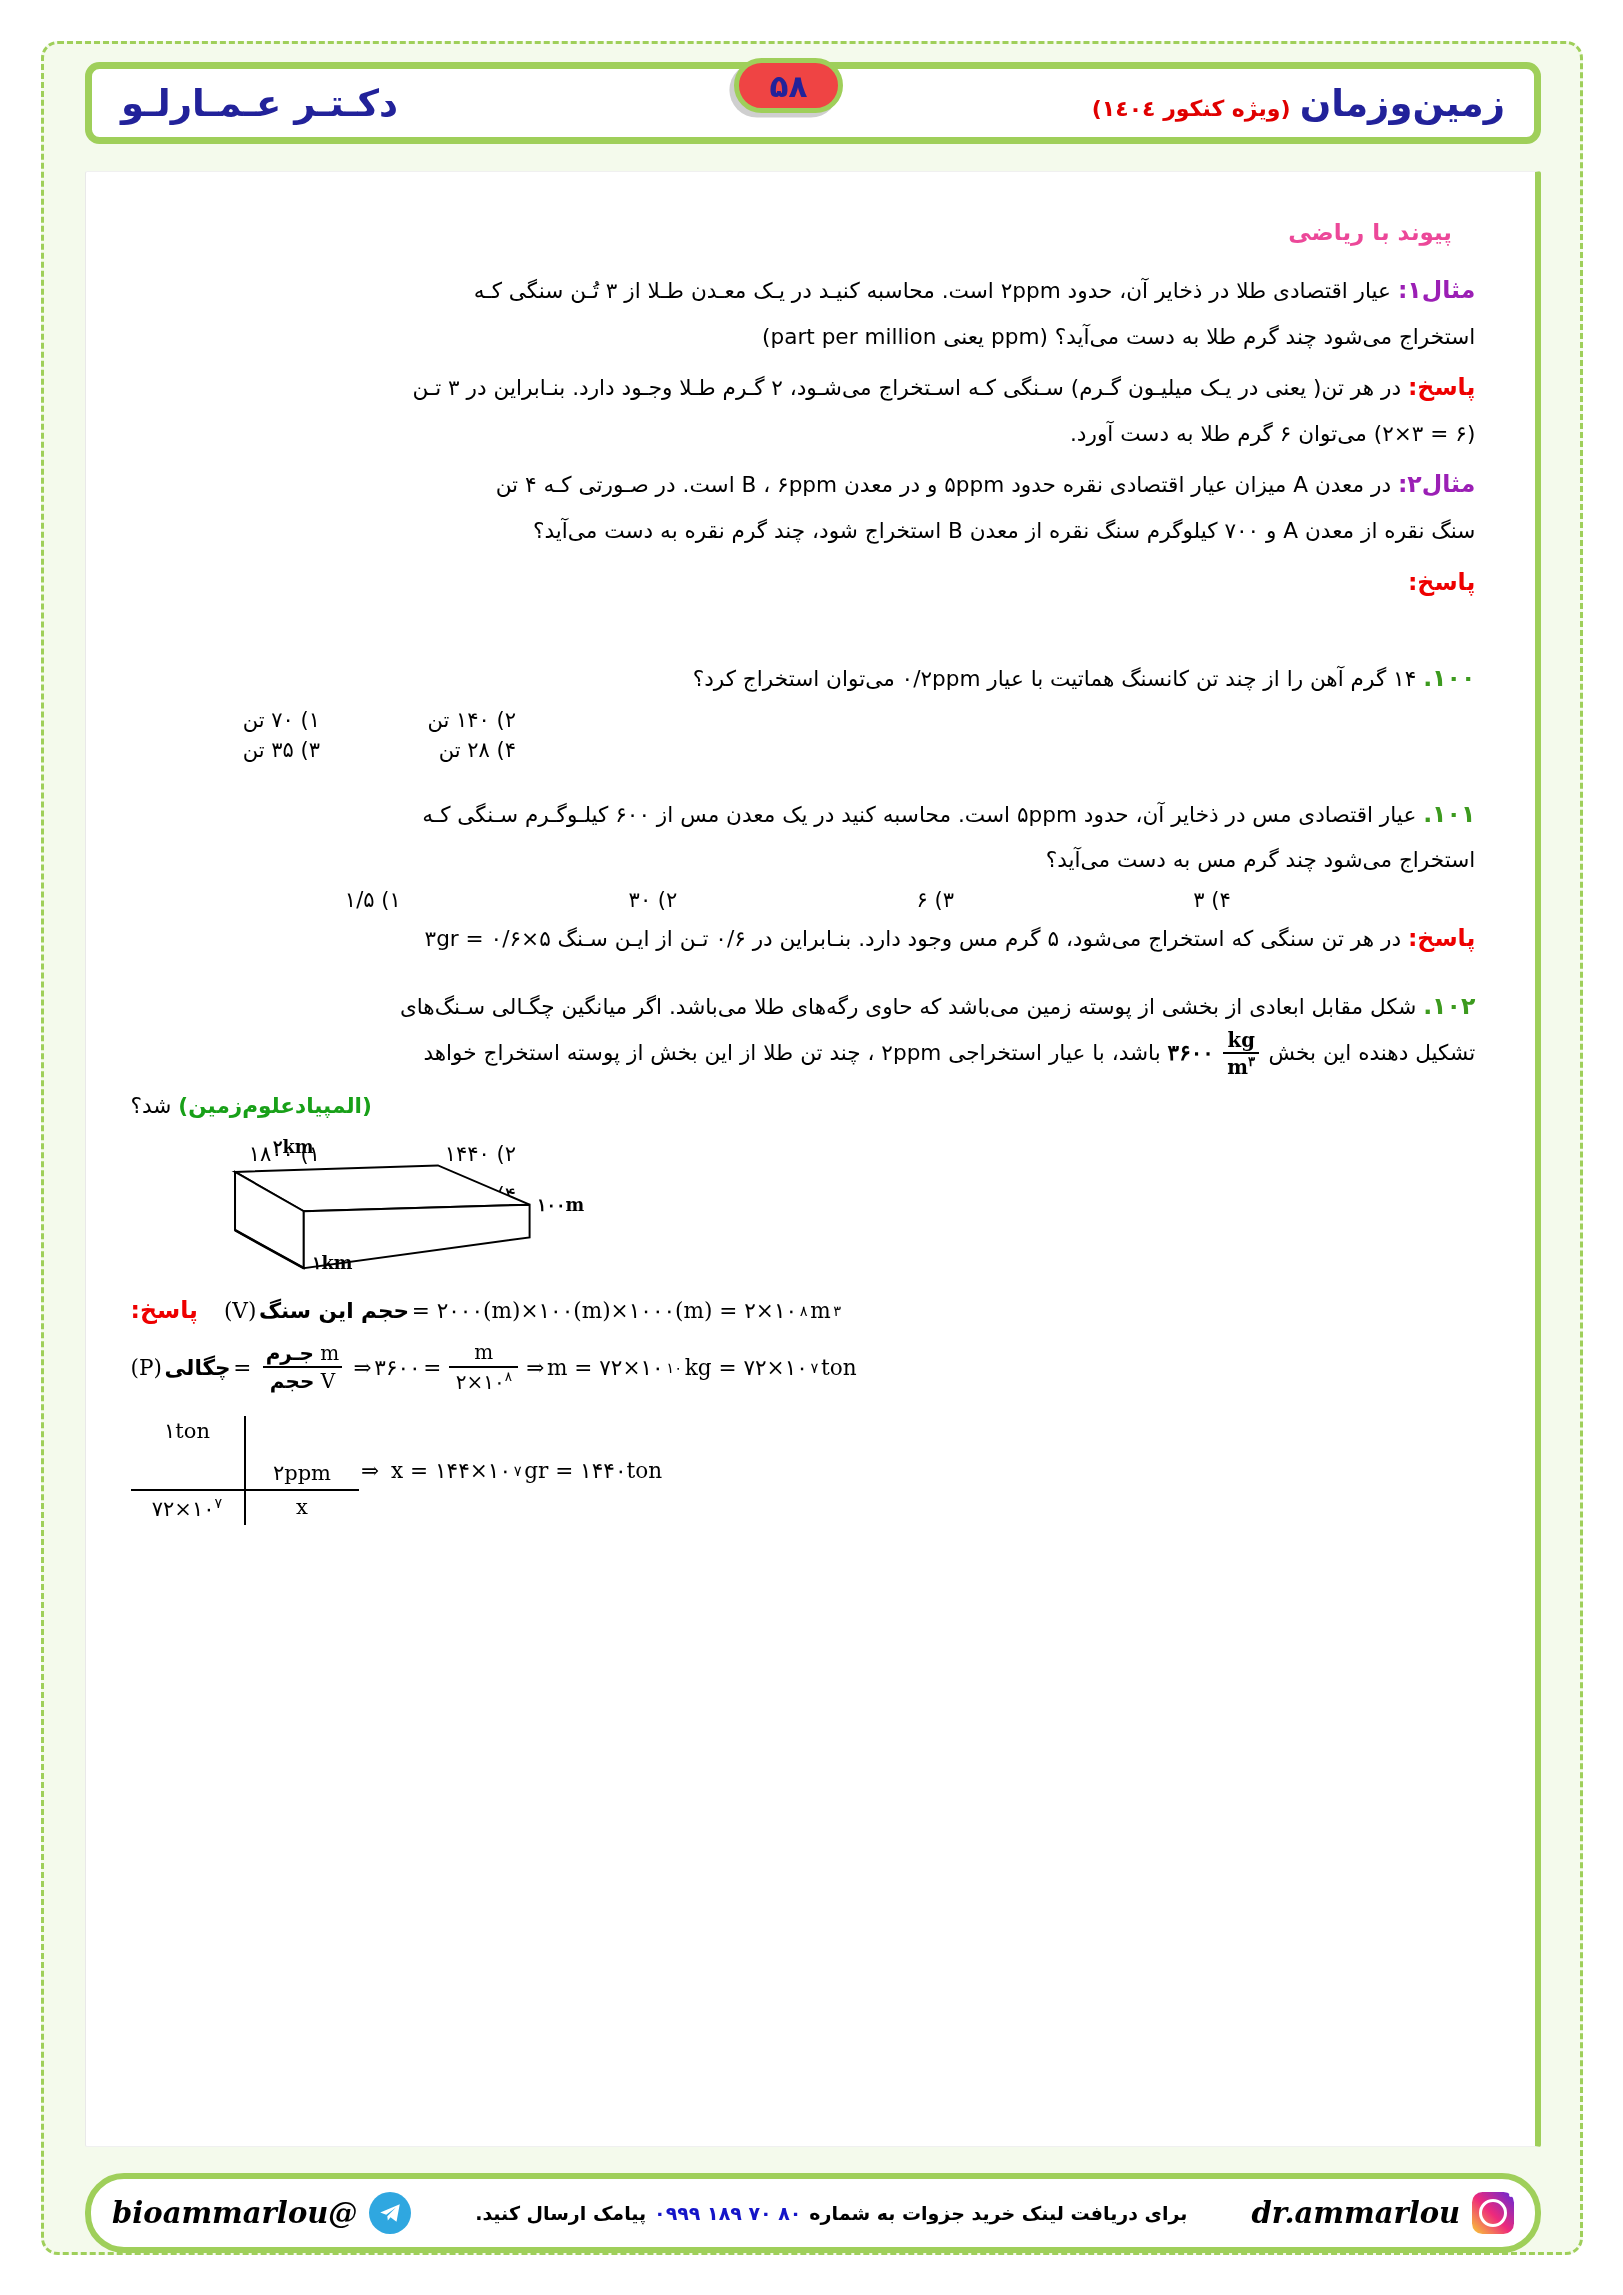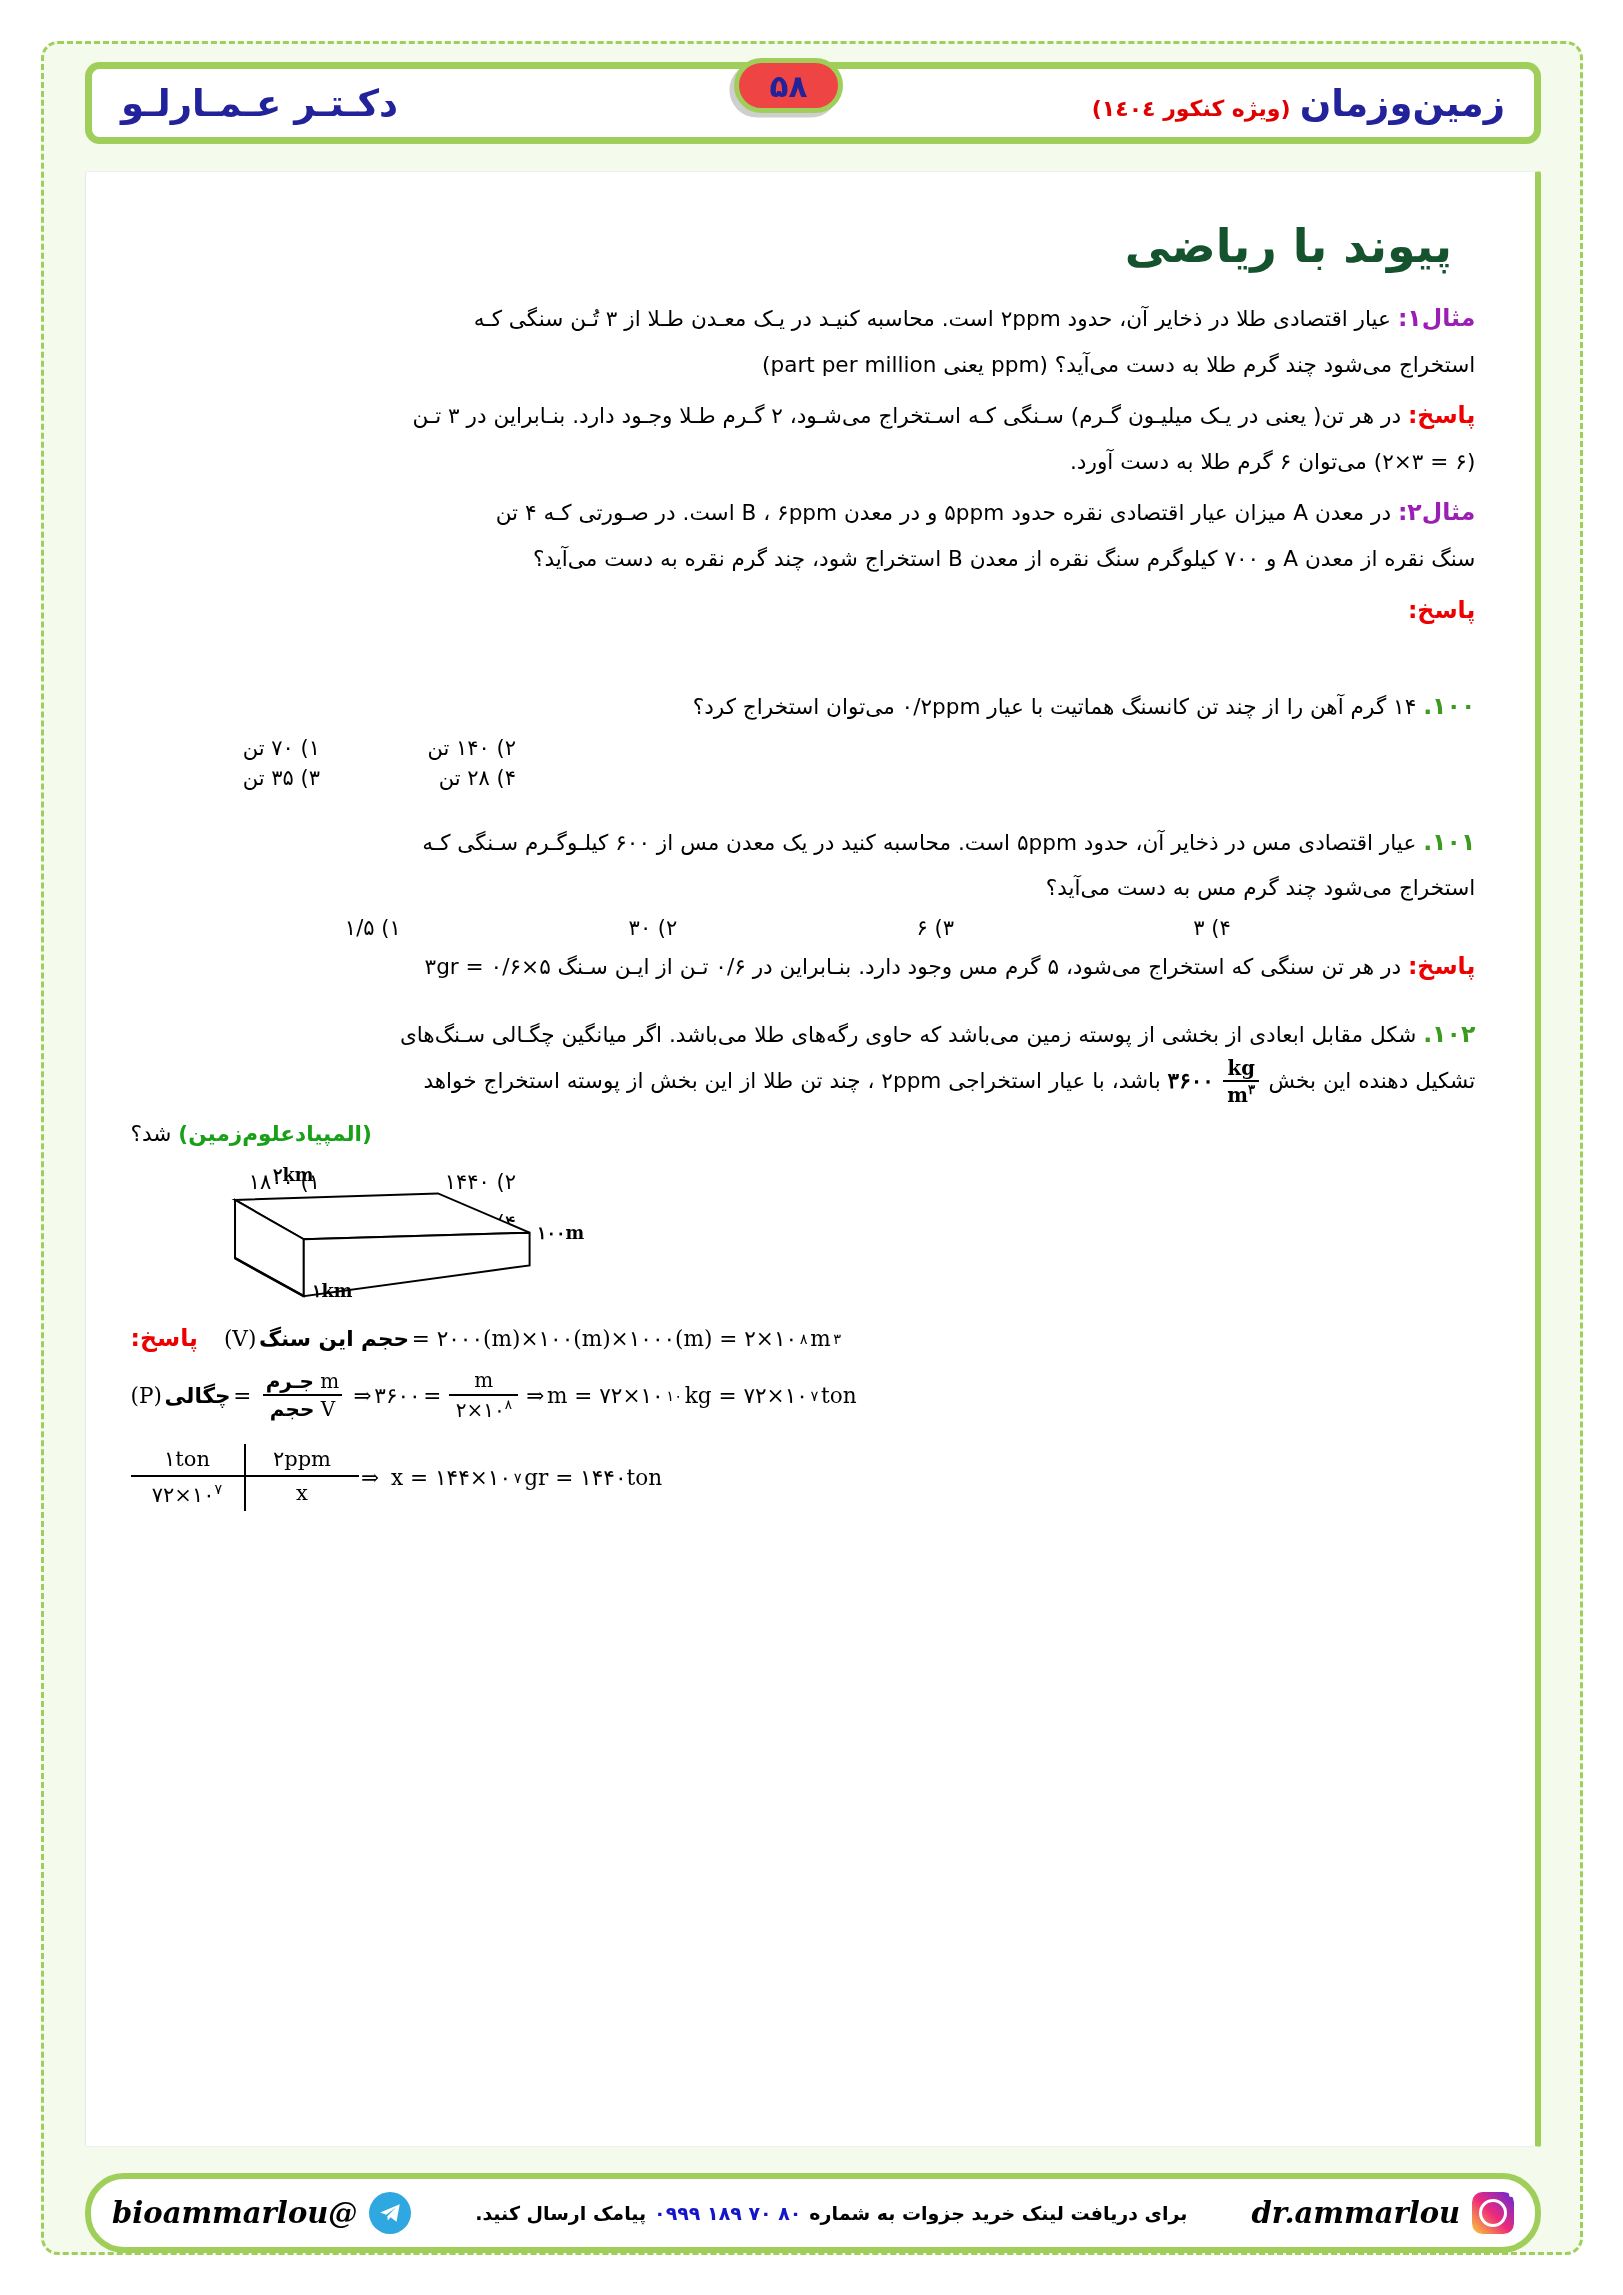--- a/index.html
+++ b/index.html
@@ -110,23 +110,23 @@
     border-top: 0.7px solid #f0f0f0;
     border-bottom: 0.7px solid #f0f0f0;
     box-sizing: border-box;
     border-radius: 2.6px;
     padding: 19.6px 44px 19.6px 38px;
     direction: rtl;
   }
 
   .section-title {
     text-align: right;
-    font-size: 46px;
-    font-weight: bold;
-    color: #14532d;
+    font-size: 23px;
+    font-weight: bold;
+    color: #ec4899;
     margin: 27.5px 39px 22px 0;
     letter-spacing: -0.7px;
   }
 
   
   .para {
     font-size: 21.6px;
     line-height: 1.95;
     color: #000000;
     text-align: justify;
@@ -260,21 +260,21 @@
     font-family: "DejaVu Serif", "Liberation Serif", serif;
     font-size: 21px;
     direction: ltr;
   }
   .cross-table div {
     padding: 3.9px 17px;
     text-align: center;
     min-width: 79px;
   }
   .cross-table .tl { border-right: 2.6px solid #000; border-bottom: 2.6px solid #000; }
-  .cross-table .tr { border-bottom: 2.6px solid #000; }
+  .cross-table .tr { border-bottom: 2.6px solid #000; margin-top: 42px; }
   .cross-table .bl { border-right: 2.6px solid #000; }
 
   
   .footer-bar {
     position: absolute;
     left: 85px;
     top: 2173px;
     width: 1456px;
     height: 80px;
     background: #ffffff;

